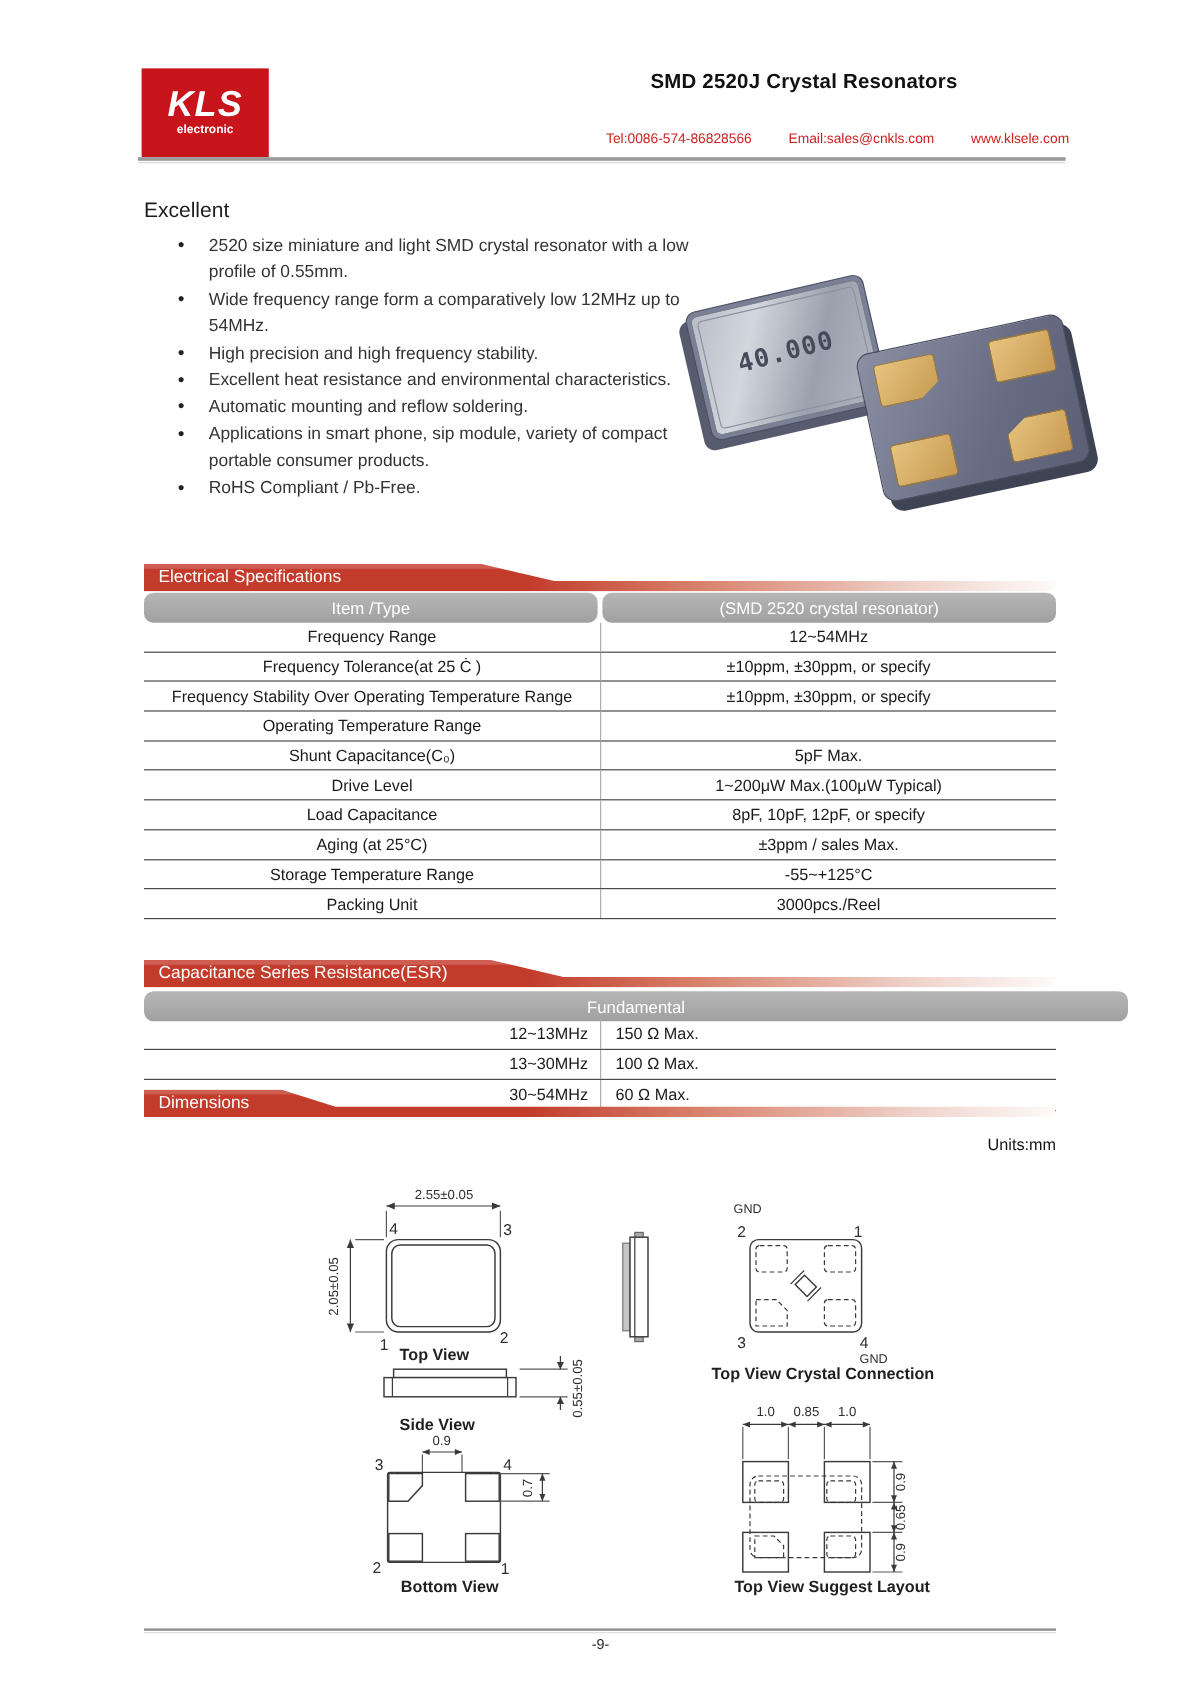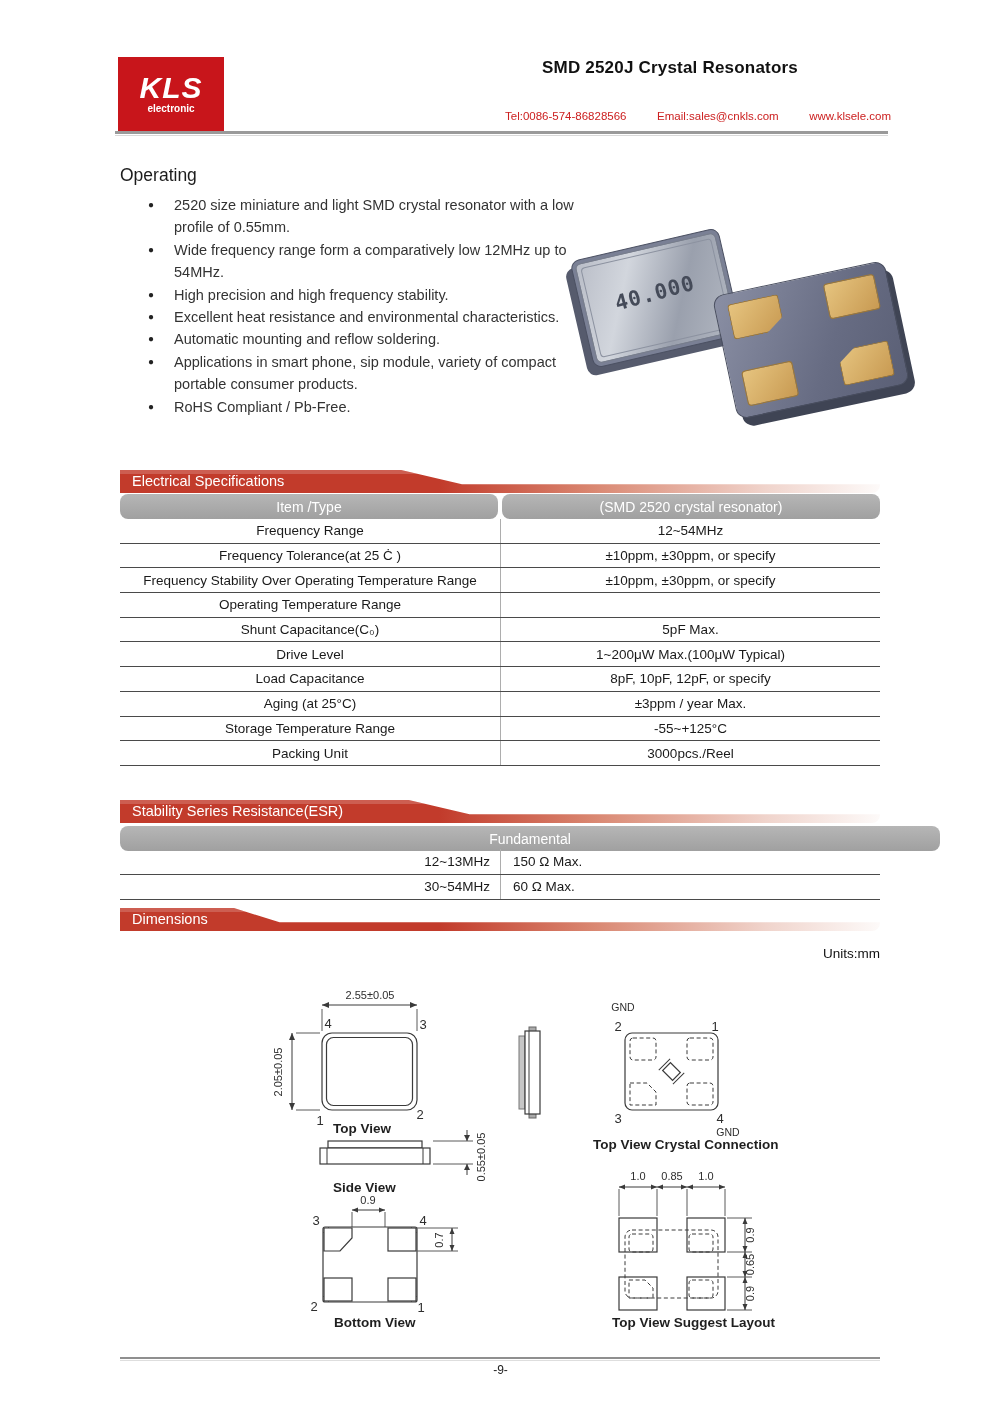--- a/index.html
+++ b/index.html
@@ -102,21 +102,21 @@
     <div class="sub">electronic</div>
   </div>
   <div class="doc-title">SMD 2520J Crystal Resonators</div>
   <div class="contact">
     <span>Tel:0086-574-86828566</span>
     <span>Email:sales@cnkls.com</span>
     <span>www.klsele.com</span>
   </div>
   <div class="head-rule"></div>
 
-  <div class="features-h">Operating</div>
+  <div class="features-h">Excellent</div>
   <div class="features">
     <div class="feat">
         <span class="dot">●</span>
         <span class="txt">2520 size miniature and light SMD crystal resonator with a low profile of 0.55mm.</span>
       </div>
     <div class="feat">
         <span class="dot">●</span>
         <span class="txt">Wide frequency range form a comparatively low 12MHz up to 54MHz.</span>
       </div>
     <div class="feat">
@@ -188,41 +188,45 @@
     <div class="erow">
         <div class="c1">Drive Level</div>
         <div class="c2">1~200μW Max.(100μW Typical)</div>
       </div>
     <div class="erow">
         <div class="c1">Load Capacitance</div>
         <div class="c2">8pF, 10pF, 12pF, or specify</div>
       </div>
     <div class="erow">
         <div class="c1">Aging (at 25°C)</div>
-        <div class="c2">±3ppm / year Max.</div>
+        <div class="c2">±3ppm / sales Max.</div>
       </div>
     <div class="erow">
         <div class="c1">Storage Temperature Range</div>
         <div class="c2">-55~+125°C</div>
       </div>
     <div class="erow">
         <div class="c1">Packing Unit</div>
         <div class="c2">3000pcs./Reel</div>
       </div>
   </div>
 
   <div class="banner" style="top:800px; --a:38%; --b:46%;">
     <div class="shape"></div>
-    <div class="lbl">Stability Series Resistance(ESR)</div>
+    <div class="lbl">Capacitance Series Resistance(ESR)</div>
   </div>
   <div class="ghead" style="left:120px; top:826px; width:820px;">Fundamental</div>
   <div class="esrtable">
     <div class="esrrow">
         <div class="c1">12~13MHz</div>
         <div class="c2">150 Ω Max.</div>
+      </div>
+    <div class="esrrow">
+        <div class="c1">13~30MHz</div>
+        <div class="c2">100 Ω Max.</div>
       </div>
     <div class="esrrow">
         <div class="c1">30~54MHz</div>
         <div class="c2">60 Ω Max.</div>
       </div>
   </div>
 
   <div class="units">Units:mm</div>
   <div class="banner" style="top:908px; --a:15%; --b:21%;">
     <div class="shape"></div>

